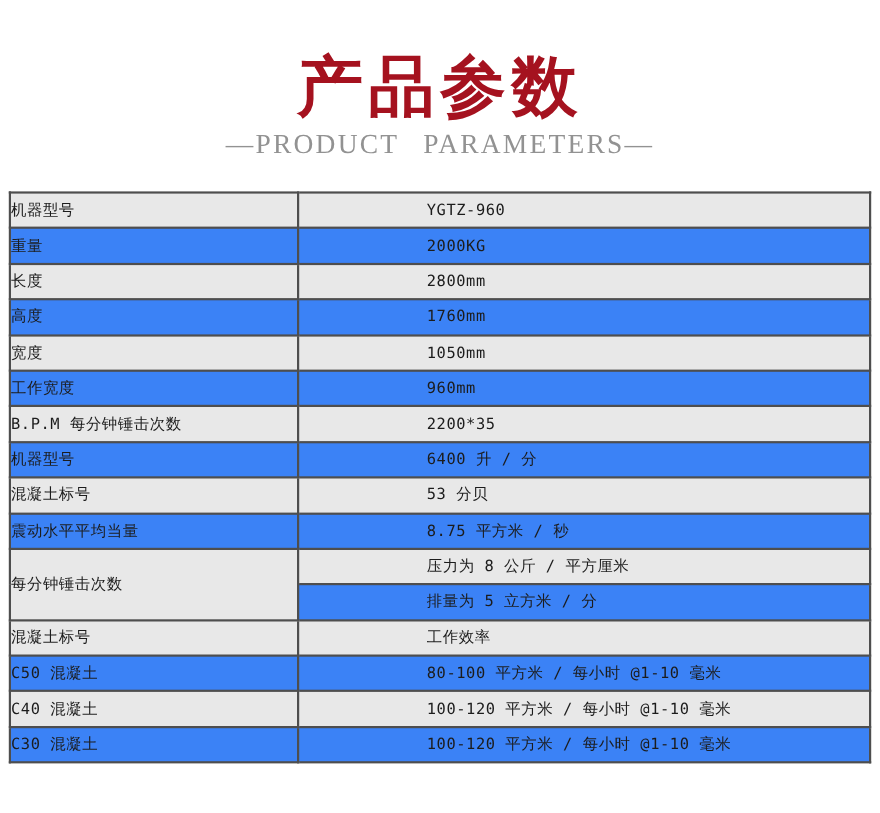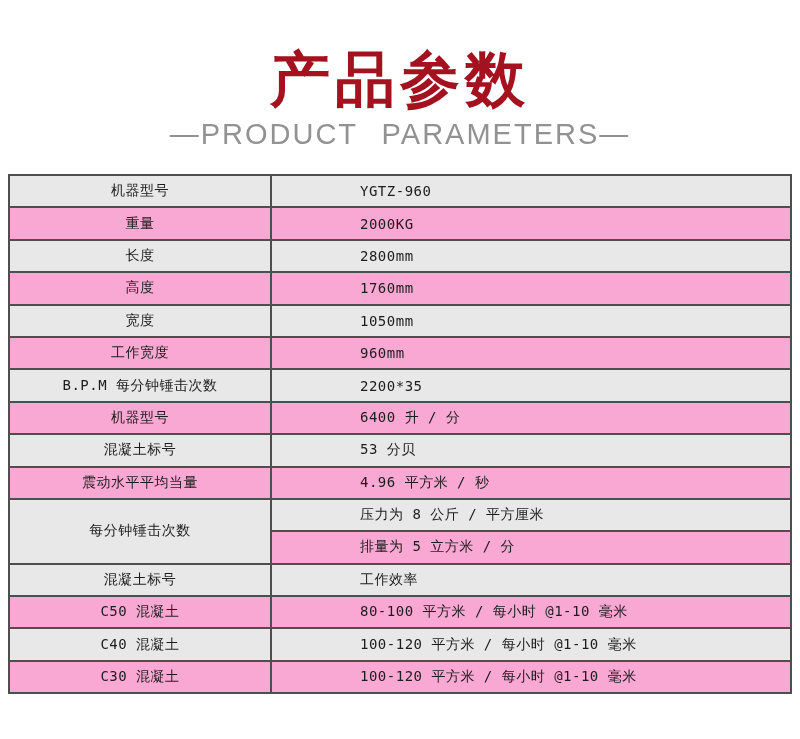--- a/index.html
+++ b/index.html
@@ -28,52 +28,51 @@
     font-family:"DejaVu Sans", sans-serif;
     font-size:60px;
     font-weight:900;
     letter-spacing:5px;
     line-height:1.05;
     color:var(--title-red);
     margin:0;
   }
   .subtitle{
     margin-top:7px;
-    font-family:Liberation Sans, sans-serif;
-    font-size:29px;
+    font-family:Liberation Serif, serif;
+    font-size:25px;
     letter-spacing:2px;
     word-spacing:14px;
     color:var(--subtitle-gray);
     font-weight:500;
   }
   table.spec-table{
     position:absolute;
     left:8px;top:174px;
     width:784px;
     border-collapse:collapse;
     table-layout:fixed;
   }
   .spec-table td{
     border:2px solid var(--line);
     height:32.4px;
     padding:0;
     font-family:"DejaVu Sans Mono","DejaVu Sans", monospace;
     font-size:14px;
     color:var(--text);
     letter-spacing:0.5px;
-    background:#f9a8d4;
+    background:#3b82f6;
     vertical-align:middle;
   }
   .spec-table td.label-cell{
     width:262px;
-    text-align:center;
   }
   .spec-table td.value-cell{
     text-align:left;
-    padding-left:88px;
+    padding-left:116px;
   }
   .spec-table td.shaded{
     background:var(--stripe);
   }
 </style>
 </head>
 <body>
 
 <div class="header">
   <h1 class="title">产品参数</h1>
@@ -113,21 +112,21 @@
       <tr>
         <td class="label-cell">机器型号</td>
         <td class="value-cell">6400 升 / 分</td>
       </tr>
       <tr>
         <td class="label-cell shaded">混凝土标号</td>
         <td class="value-cell shaded">53 分贝</td>
       </tr>
       <tr>
         <td class="label-cell">震动水平平均当量</td>
-        <td class="value-cell">4.96 平方米 / 秒</td>
+        <td class="value-cell">8.75 平方米 / 秒</td>
       </tr>
       <tr>
         <td class="label-cell shaded" rowspan="2">每分钟锤击次数</td>
         <td class="value-cell shaded">压力为 8 公斤 / 平方厘米</td>
       </tr>
       <tr>
         <td class="value-cell">排量为 5 立方米 / 分</td>
       </tr>
       <tr>
         <td class="label-cell shaded">混凝土标号</td>

